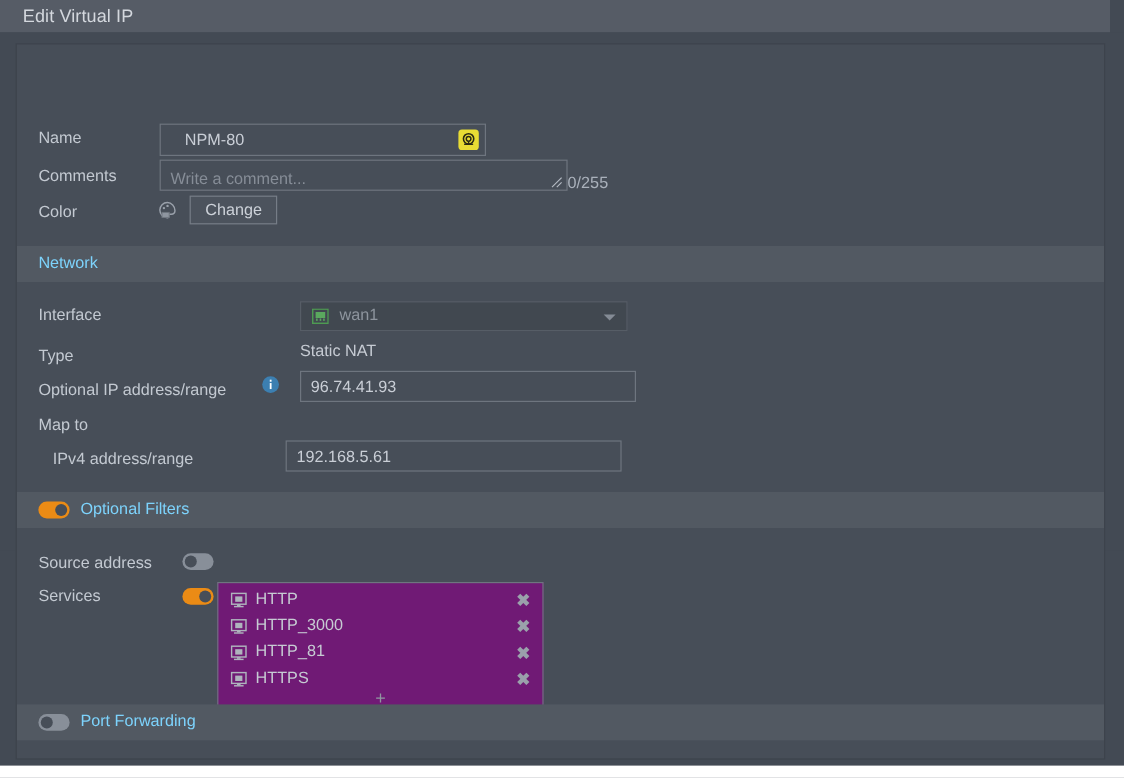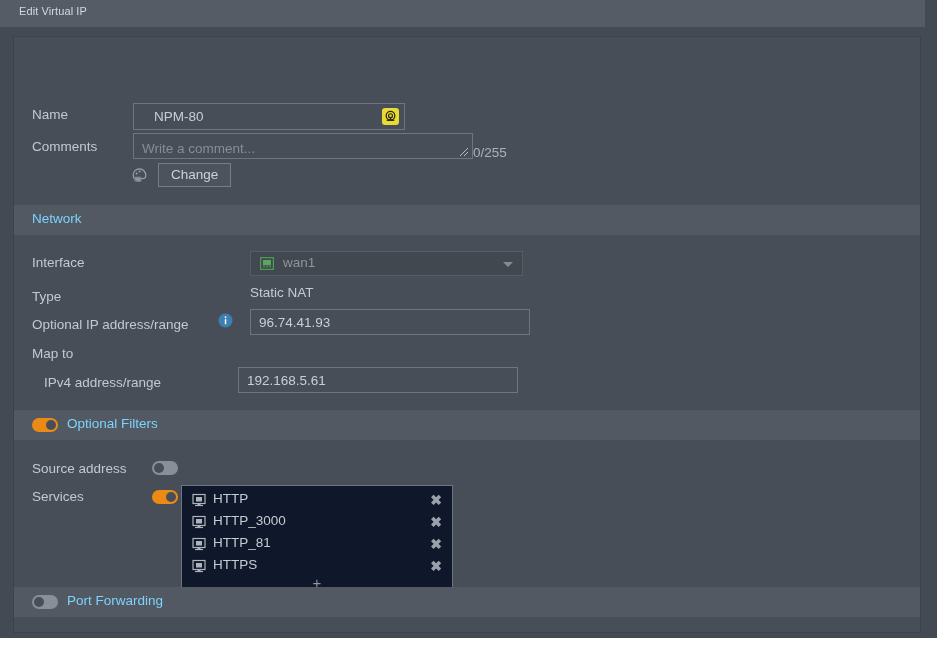--- a/index.html
+++ b/index.html
@@ -33,21 +33,21 @@
     left: 0; top: 0;
     width: 925px;
     height: 27px;
     background: #565c66;
     box-sizing: border-box;
   }
   #title-bar .title-text {
     position: absolute;
     left: 19px;
     top: 5px;
-    font-size: 11px;
+    font-size: 15px;
     color: #d4d8de;
     letter-spacing: .1px;
   }
 
   
   #dialog-body {
     position: absolute;
     left: 0;
     top: 27px;
     width: 937px;
@@ -289,21 +289,21 @@
   }
 
   
   #services-box {
     position: absolute;
     left: 167px;
     top: 448px;
     width: 272px;
     height: 112px;
     border: 1px solid #6e757f;
-    background: #0f172a;
+    background: #701a75;
     box-sizing: border-box;
   }
   .service-row {
     position: absolute;
     left: 0;
     width: 100%;
     height: 22px;
   }
   .service-icon {
     position: absolute;
@@ -373,20 +373,23 @@
         <span class="flabel">Comments</span>
       </div>
       <textarea id="comments-input" class="tinput" placeholder="Write a comment..." style=""></textarea>
       <span id="comments-resize">
         <svg width="11" height="11" viewBox="0 0 11 11" aria-hidden="true">
           <path d="M10 2 L2 10 M10 6 L6 10" stroke="#b3b9c2" stroke-width="1"></path>
         </svg>
       </span>
       <span id="char-counter">0/255</span>
 
+      <div class="frow" style="top:128px;">
+        <span class="flabel">Color</span>
+      </div>
       <span id="color-swatch-icon">
         <svg width="17" height="17" viewBox="0 0 17 17" aria-hidden="true">
           <path d="M8.5 1.8a6.3 6.3 0 1 0 0 12.6c1 0 1.3-.7 1-1.3-.4-.8.2-1.5 1-1.5h1.2c1.8 0 3.1-1.4 3.1-3.1 0-3.7-2.9-6.7-6.3-6.7z" fill="none" stroke="#9aa1ab" stroke-width="1.2"></path>
           <circle cx="5.6" cy="6.4" r="1" fill="#9aa1ab"></circle>
           <circle cx="8.6" cy="4.6" r="1" fill="#9aa1ab"></circle>
           <rect x="4" y="10" width="6" height="4.2" fill="#8e959f" stroke="#6f767f" stroke-width=".8"></rect>
         </svg>
       </span>
       <button id="change-button">Change</button>
 

